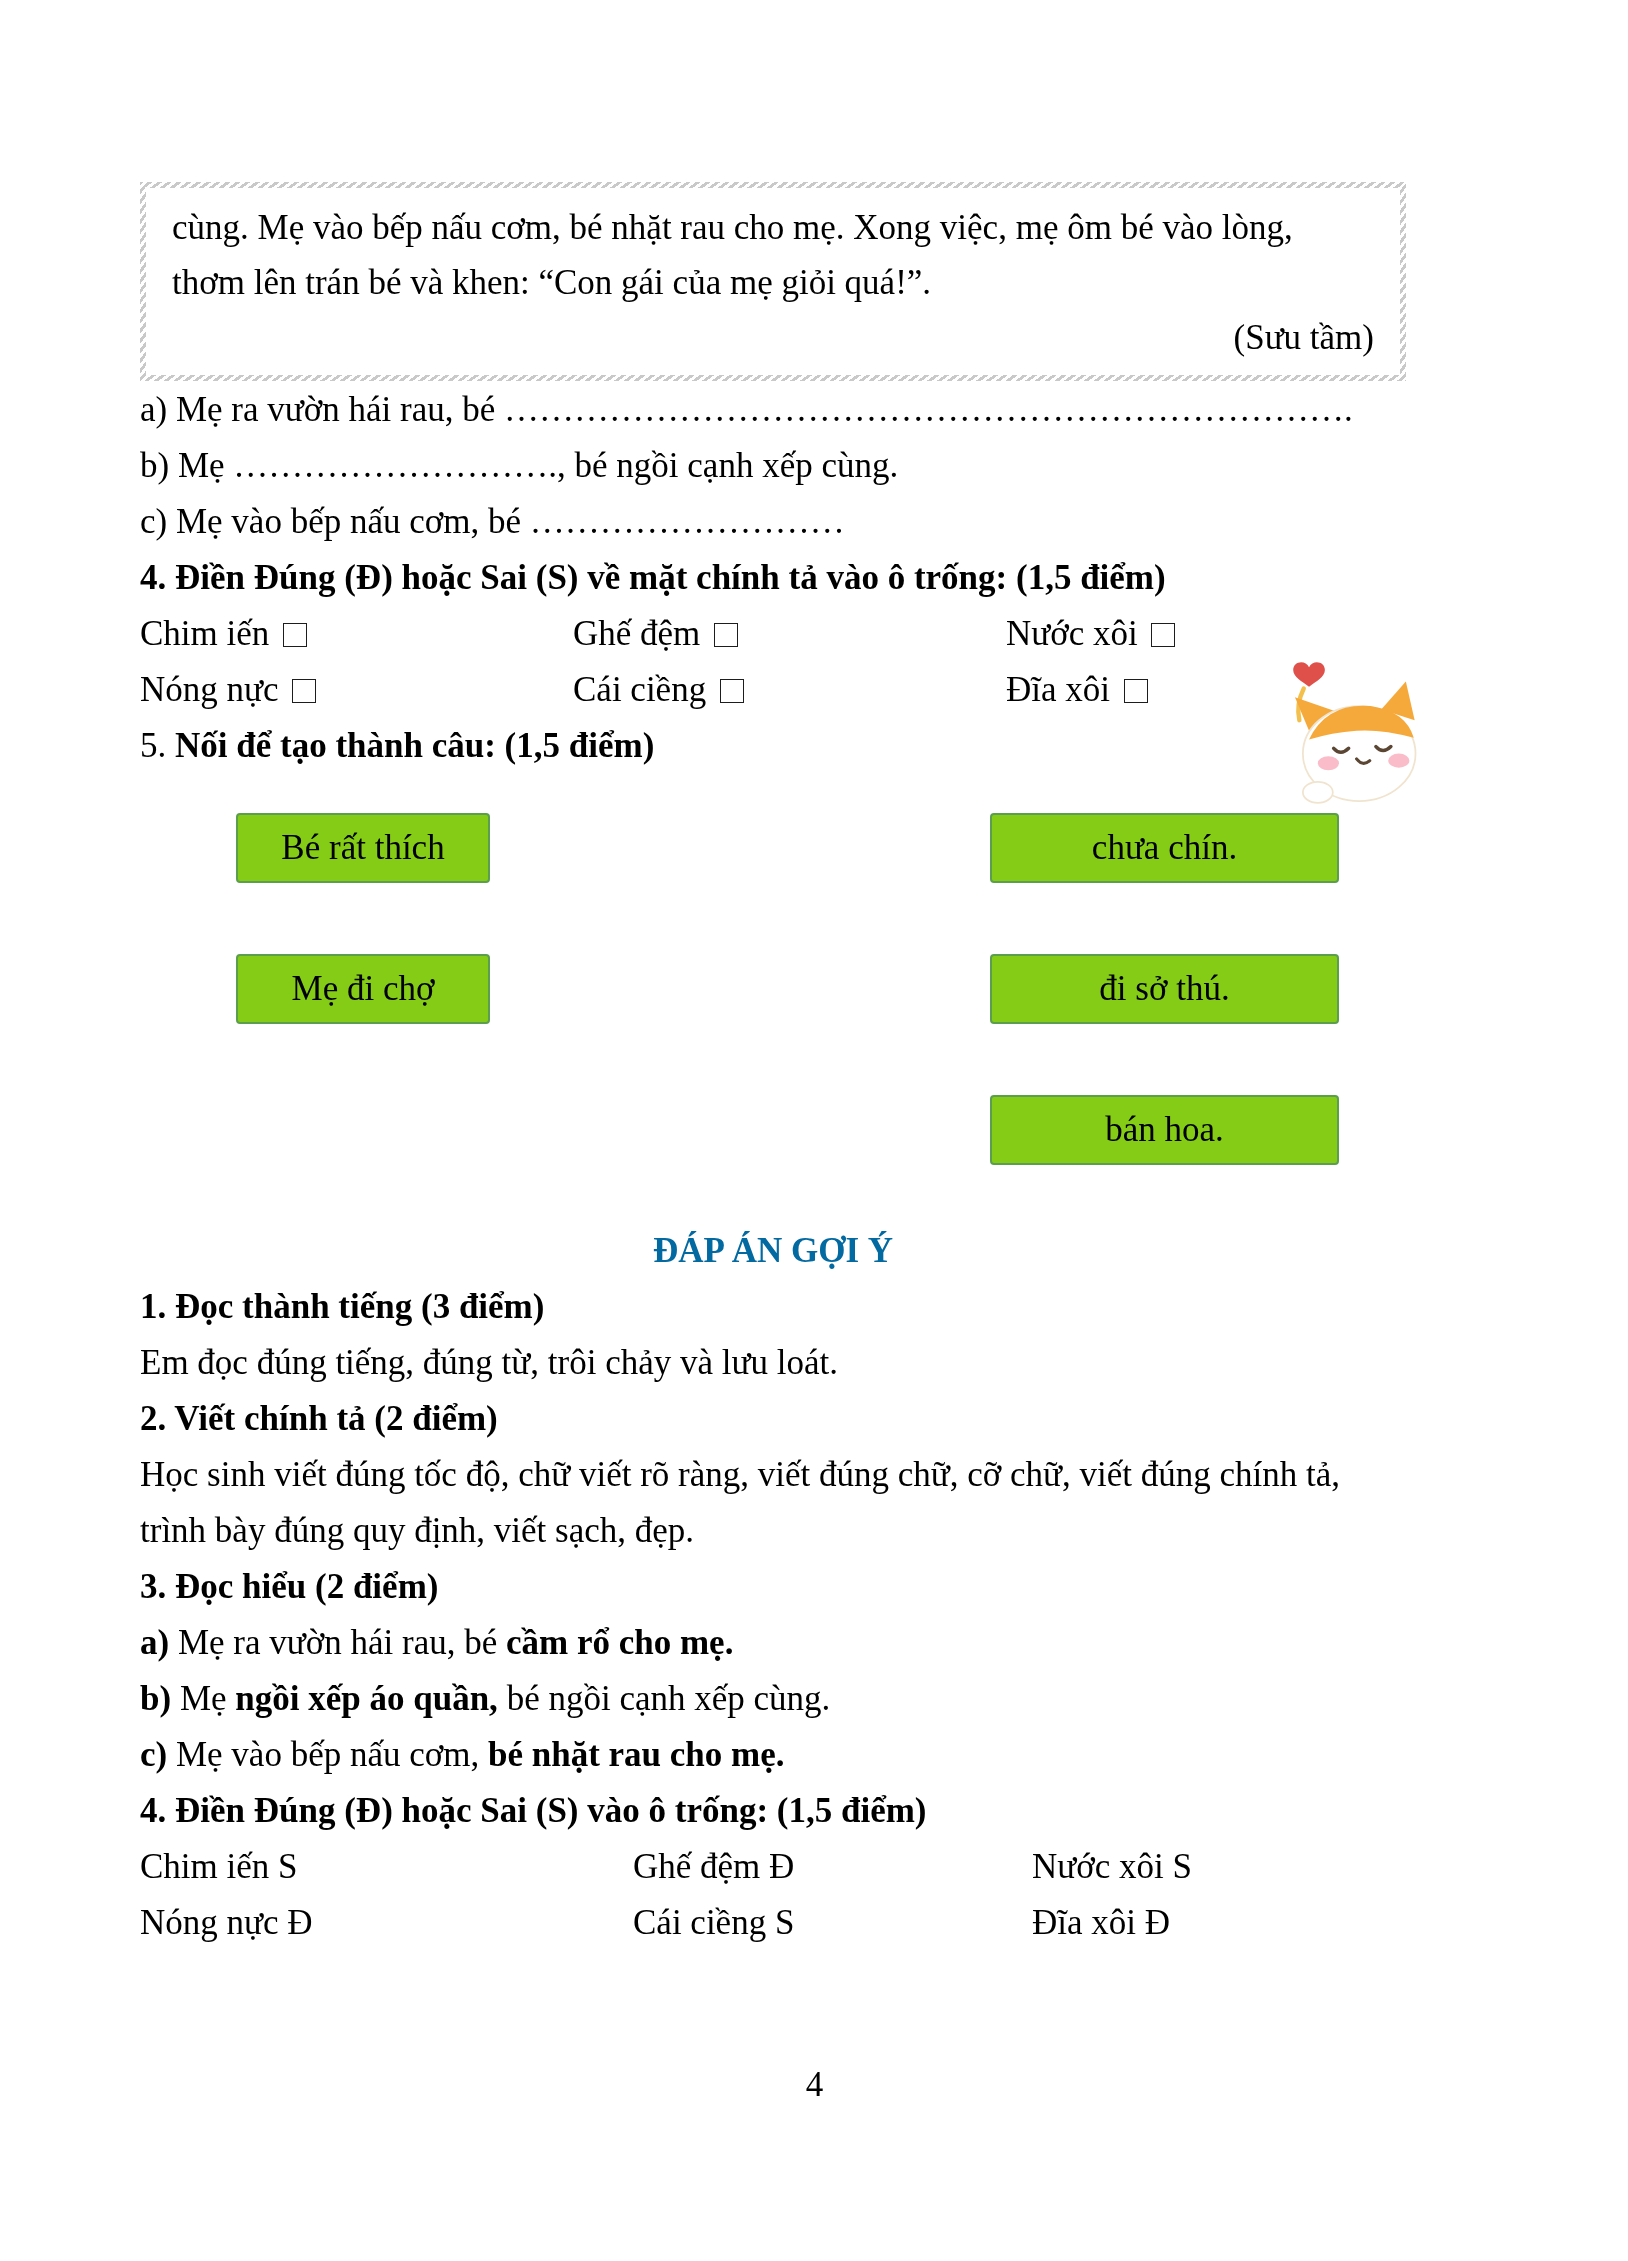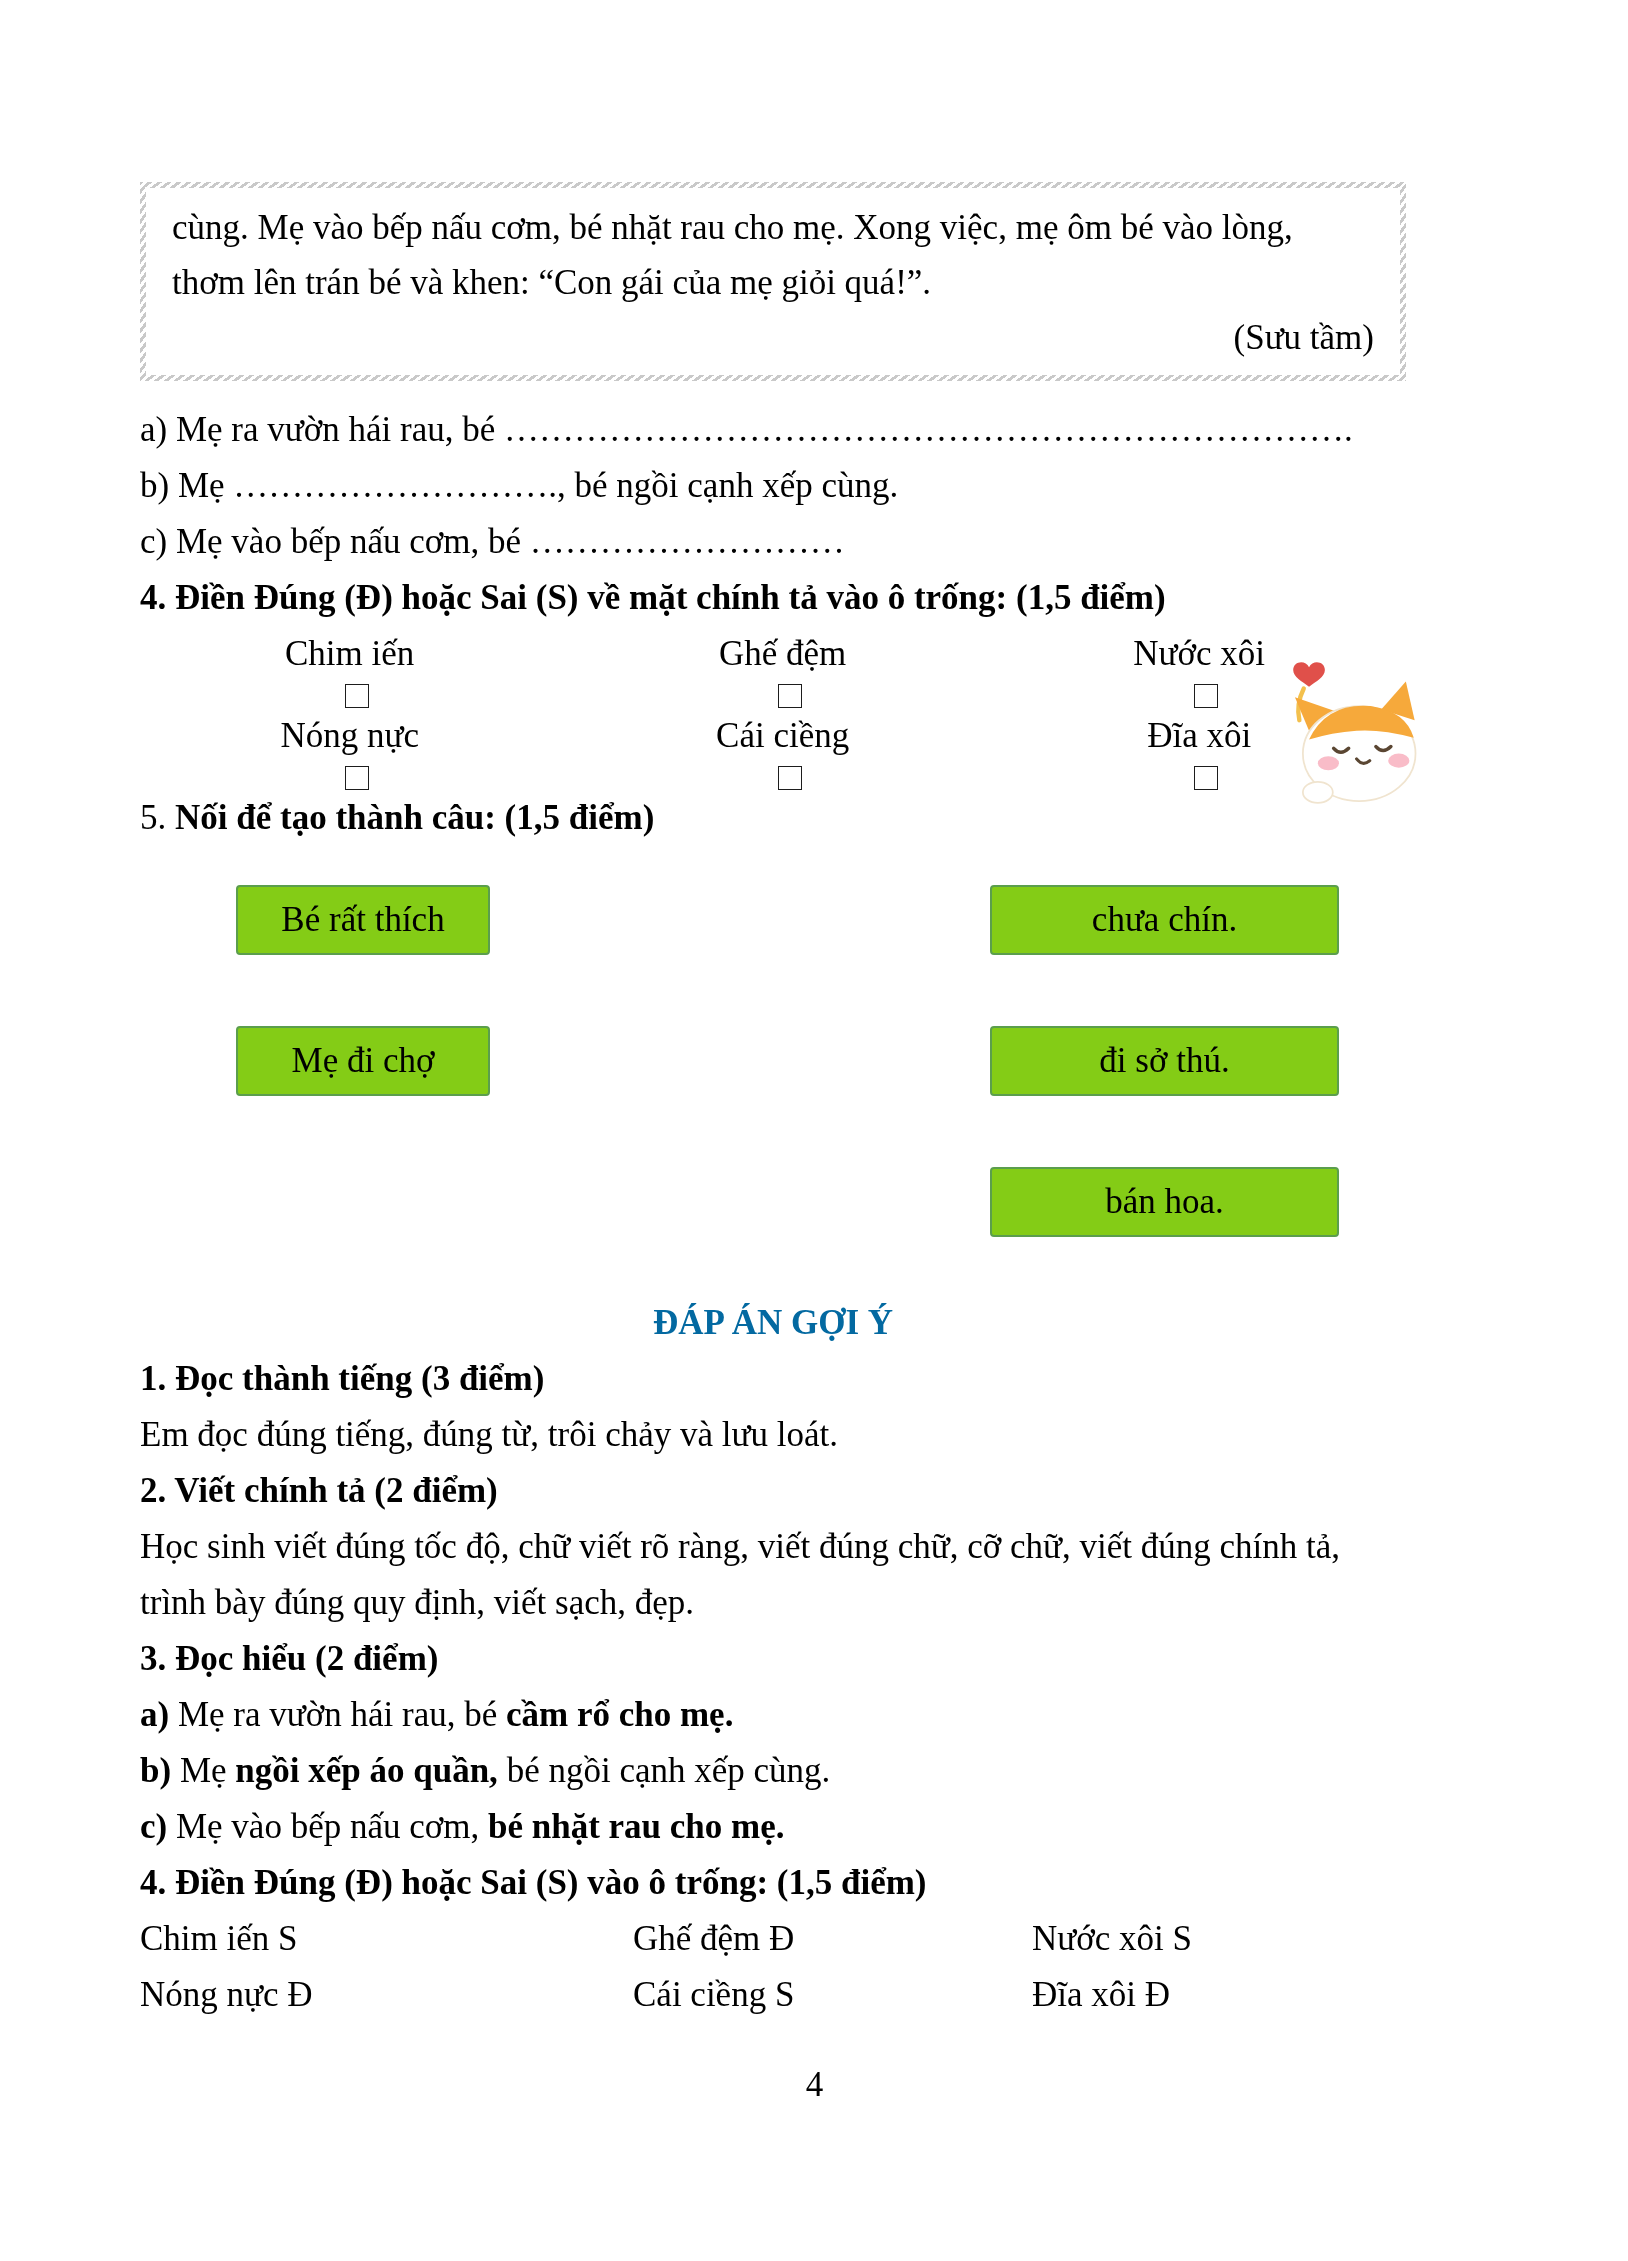--- a/index.html
+++ b/index.html
@@ -13,27 +13,27 @@
   .content { position: absolute; left: 140px; top: 182px; width: 1266px; }
   .passage-box {
     border: 6.9px solid transparent;
     border-image: repeating-linear-gradient(135deg, #c9c9c9 0 3.4px, #ffffff 3.4px 6.9px) 8;
     padding: 12px 26px 10.3px 26px;
     line-height: 55px;
   }
   .attribution { text-align: right; line-height: 55px; }
   .line { line-height: 56px; }
   .bold { font-weight: bold; }
-  .fill-block { margin-top: 21px; }
+  .fill-block { margin-top: 1px; }
   .cb-grid {
     display: grid;
     grid-template-columns: 433px 433px 1fr;
     line-height: 56px;
   }
-  .cb-item { display: flex; align-items: center; flex-direction: column; }
+  .cb-item { display: flex; align-items: center; }
   .cb-item .label { margin-right: 13.7px; }
   .checkbox {
     display: inline-block; width: 24px; height: 24px;
     border: 1.7px solid #1d1d1d; background: #fff;
     flex: 0 0 auto; margin-top: 1.7px;
   }
   .match-area {
     display: flex; justify-content: space-between;
     margin-top: 39px; padding-left: 96px; padding-right: 67px;
   }

